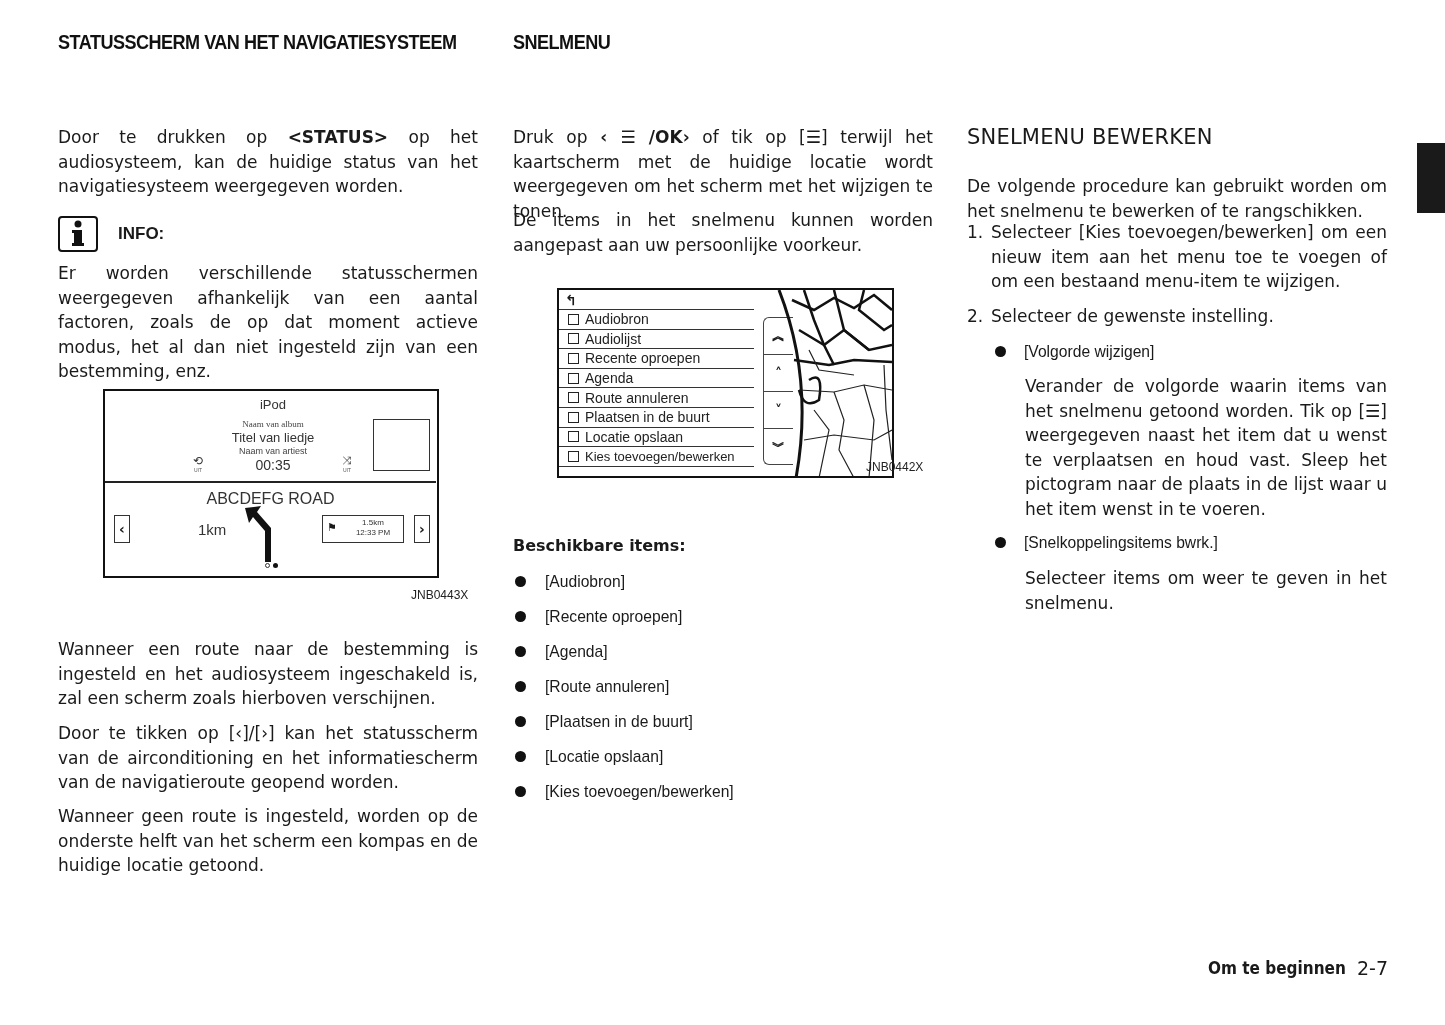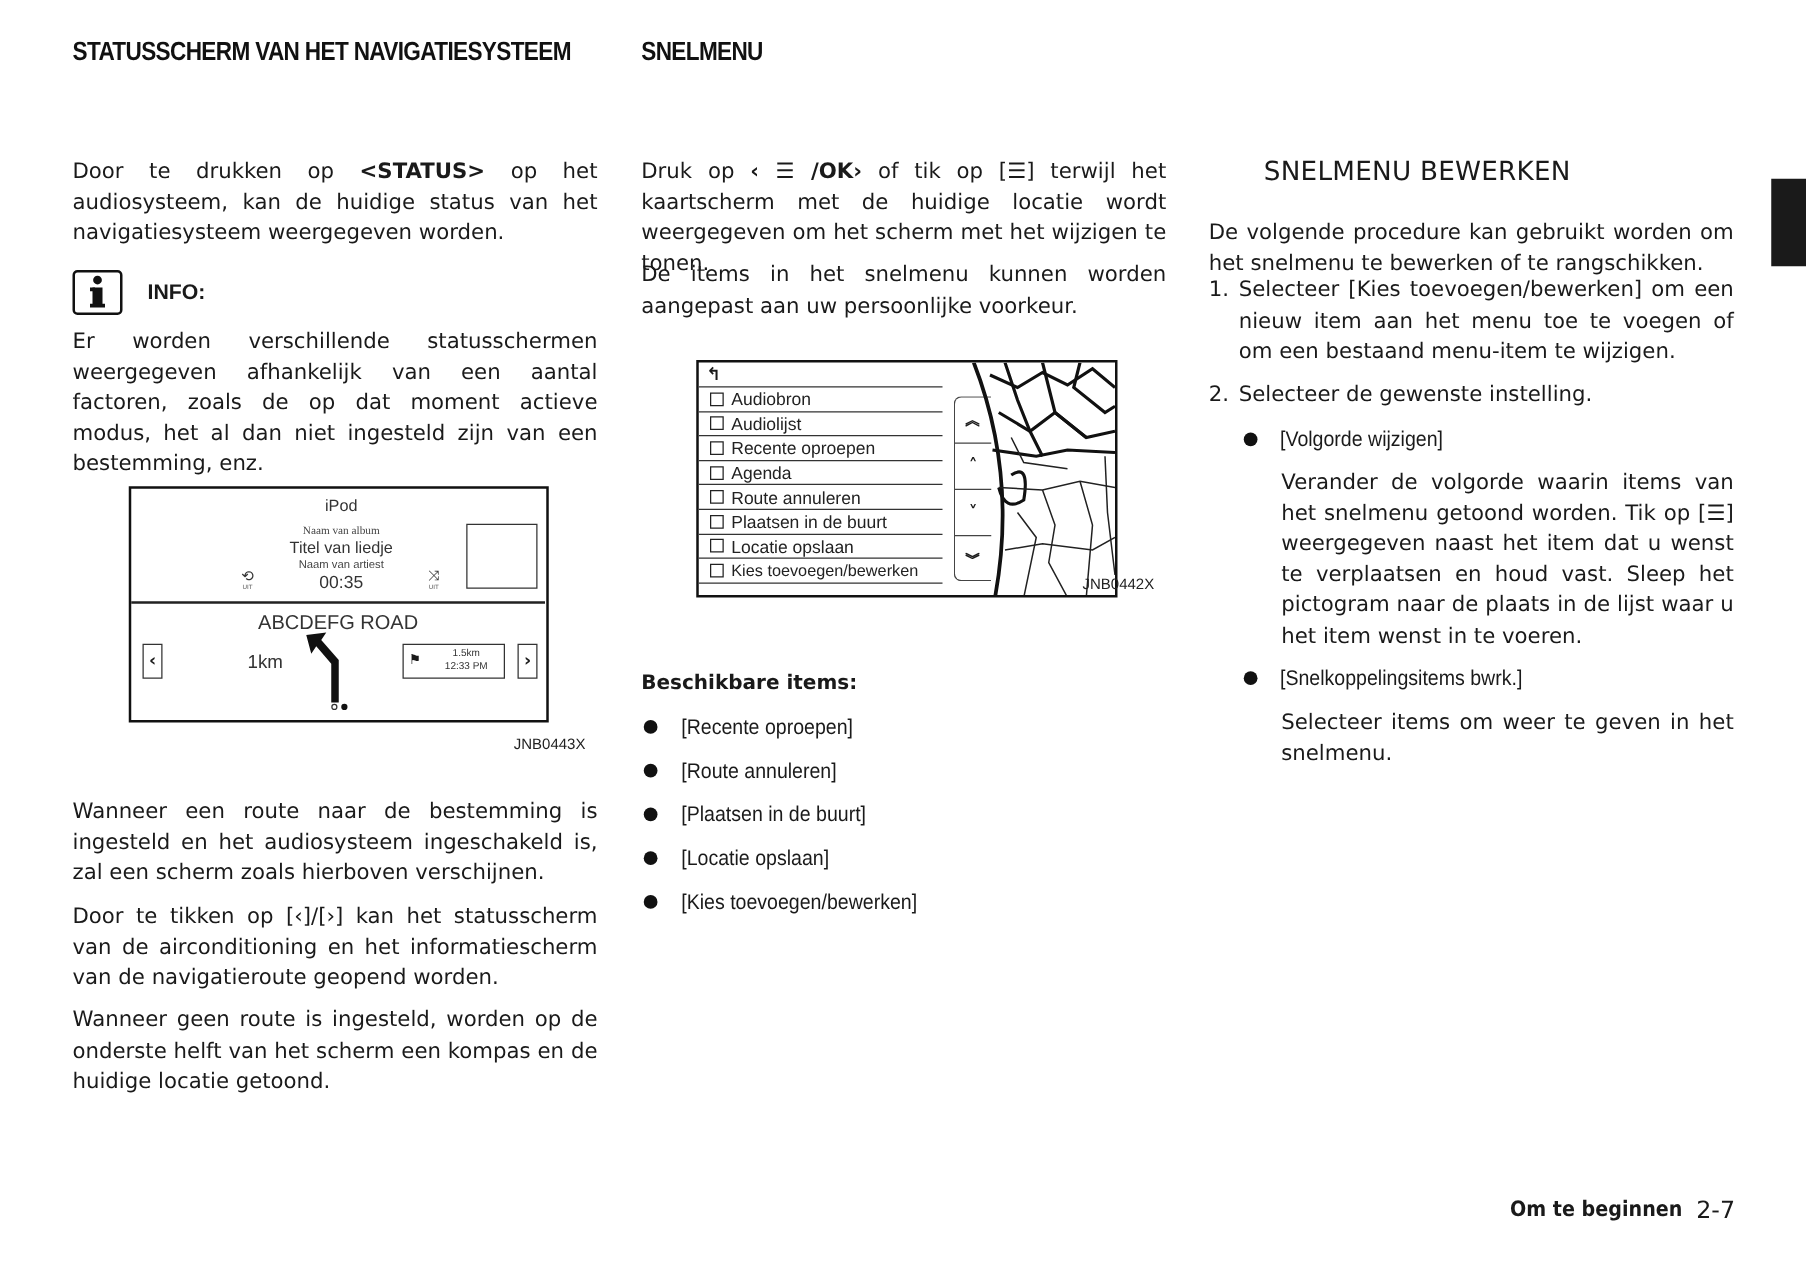--- a/index.html
+++ b/index.html
@@ -171,41 +171,49 @@
     <path d="M110 75 L112 120 L118 170" stroke="#222" stroke-width="1.2" fill="none"></path>
     <path d="M35 60 L45 80 L80 85" stroke="#222" stroke-width="1.2" fill="none"></path>
   </svg>
 </div>
 <div class="abs fig-code" style="left:866px; top:460px;">JNB0442X</div>
 
 <div class="abs" style="left:513px; top:536px; font-family:'DejaVu Sans',sans-serif; font-weight:700; font-size:16px;">Beschikbare items:</div>
 <div class="abs" style="left:515px; top:564px;">
   <div class="bullet-row">
       <span class="bullet"></span>
+      <span class="bracket-item">[Audiobron]</span>
+    </div>
+  <div class="bullet-row">
+      <span class="bullet"></span>
       <span class="bracket-item">[Recente oproepen]</span>
     </div>
   <div class="bullet-row">
       <span class="bullet"></span>
+      <span class="bracket-item">[Agenda]</span>
+    </div>
+  <div class="bullet-row">
+      <span class="bullet"></span>
       <span class="bracket-item">[Route annuleren]</span>
     </div>
   <div class="bullet-row">
       <span class="bullet"></span>
       <span class="bracket-item">[Plaatsen in de buurt]</span>
     </div>
   <div class="bullet-row">
       <span class="bullet"></span>
       <span class="bracket-item">[Locatie opslaan]</span>
     </div>
   <div class="bullet-row">
       <span class="bullet"></span>
       <span class="bracket-item">[Kies toevoegen/bewerken]</span>
     </div>
 </div>
 
-<div class="abs sub-head" style="left:967px; top:125px;margin-left:44px;">SNELMENU BEWERKEN</div>
+<div class="abs sub-head" style="left:967px; top:125px;">SNELMENU BEWERKEN</div>
 <p class="abs para col3" style="top:174px;">De volgende procedure kan gebruikt worden om het snelmenu te bewerken of te rangschikken.</p>
 
 <div class="abs col3" style="top:220px;">
   <div class="numitem para">
       <span class="n">1.</span>
       <span style="flex:1; text-align:justify;">Selecteer [Kies toevoegen/bewerken] om een nieuw item aan het menu toe te voegen of om een bestaand menu-item te wijzigen.</span>
     </div>
   <div class="numitem para" style="margin-top:10px;">
       <span class="n">2.</span>
       <span style="flex:1;">Selecteer de gewenste instelling.</span>

